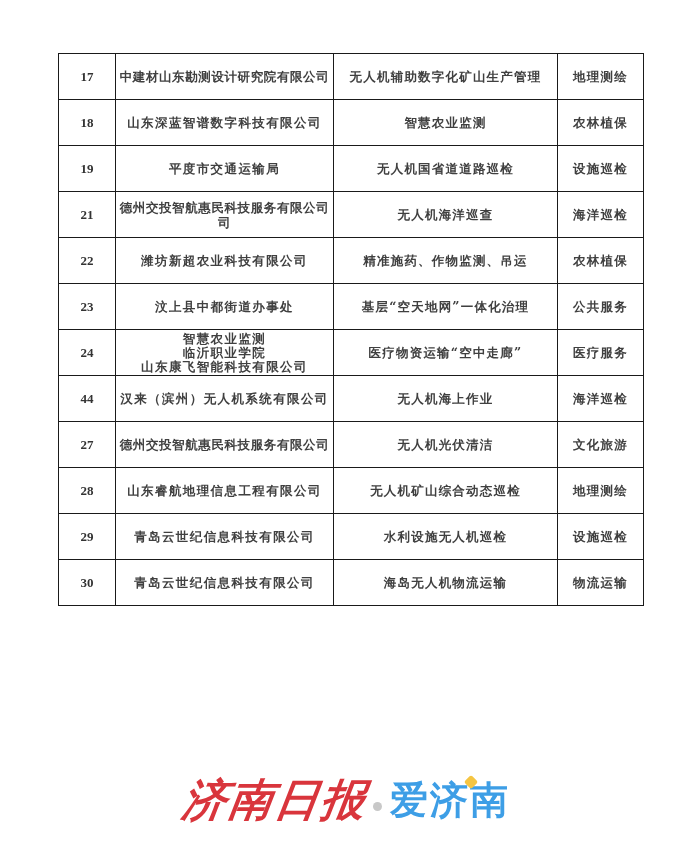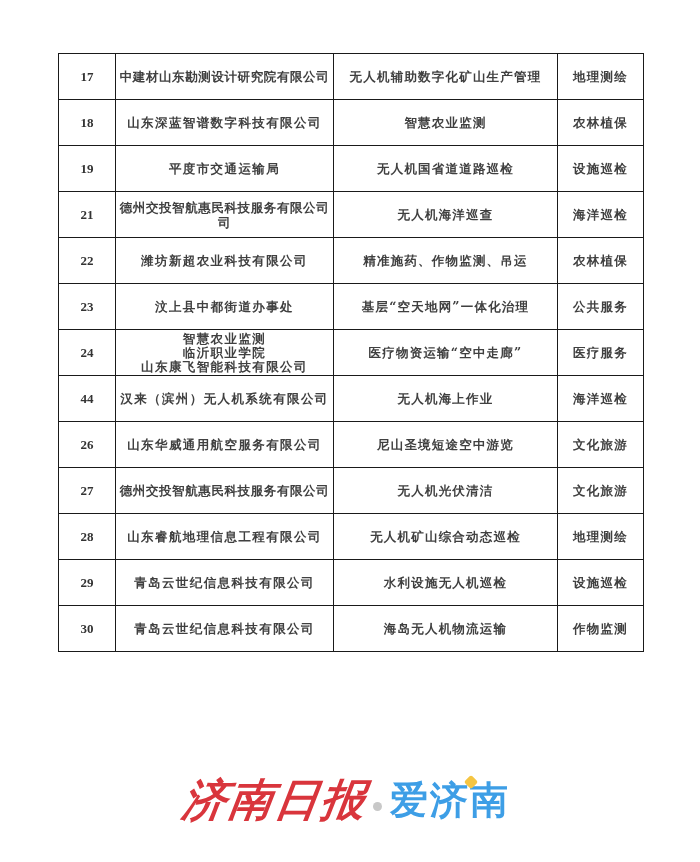--- a/index.html
+++ b/index.html
@@ -169,28 +169,20 @@
       </tr>
       <tr>
         <td class="num">44</td>
         <td class="org">
             <span class="line">汉来（滨州）无人机系统有限公司</span>
           </td>
         <td>无人机海上作业</td>
         <td>海洋巡检</td>
       </tr>
       <tr>
-        <td class="num">26</td>
-        <td class="org">
-            <span class="line">山东华威通用航空服务有限公司</span>
-          </td>
-        <td>尼山圣境短途空中游览</td>
-        <td>文化旅游</td>
-      </tr>
-      <tr>
         <td class="num">27</td>
         <td class="org tight">
             <span class="line">德州交投智航惠民科技服务有限公司</span>
           </td>
         <td>无人机光伏清洁</td>
         <td>文化旅游</td>
       </tr>
       <tr>
         <td class="num">28</td>
         <td class="org">
@@ -206,21 +198,21 @@
           </td>
         <td>水利设施无人机巡检</td>
         <td>设施巡检</td>
       </tr>
       <tr>
         <td class="num">30</td>
         <td class="org">
             <span class="line">青岛云世纪信息科技有限公司</span>
           </td>
         <td>海岛无人机物流运输</td>
-        <td>作物监测</td>
+        <td>物流运输</td>
       </tr>
     </tbody>
   </table>
 </div>
 
 <div class="logo">
   <span class="logo-red">济南日报</span>
   <span class="logo-dot"></span>
   <span class="logo-blue">
     <span>爱济南</span>

